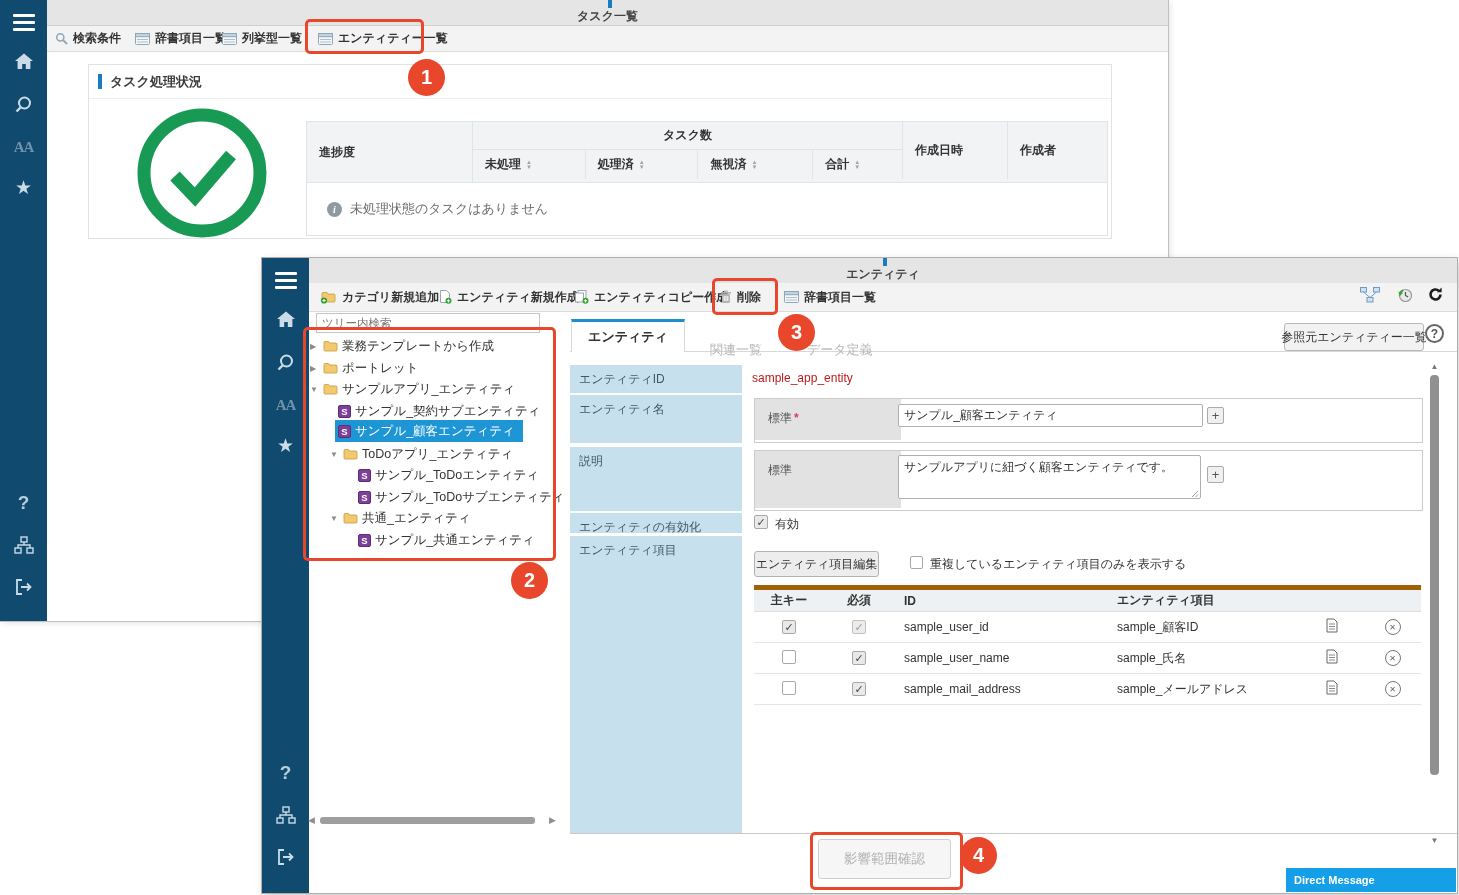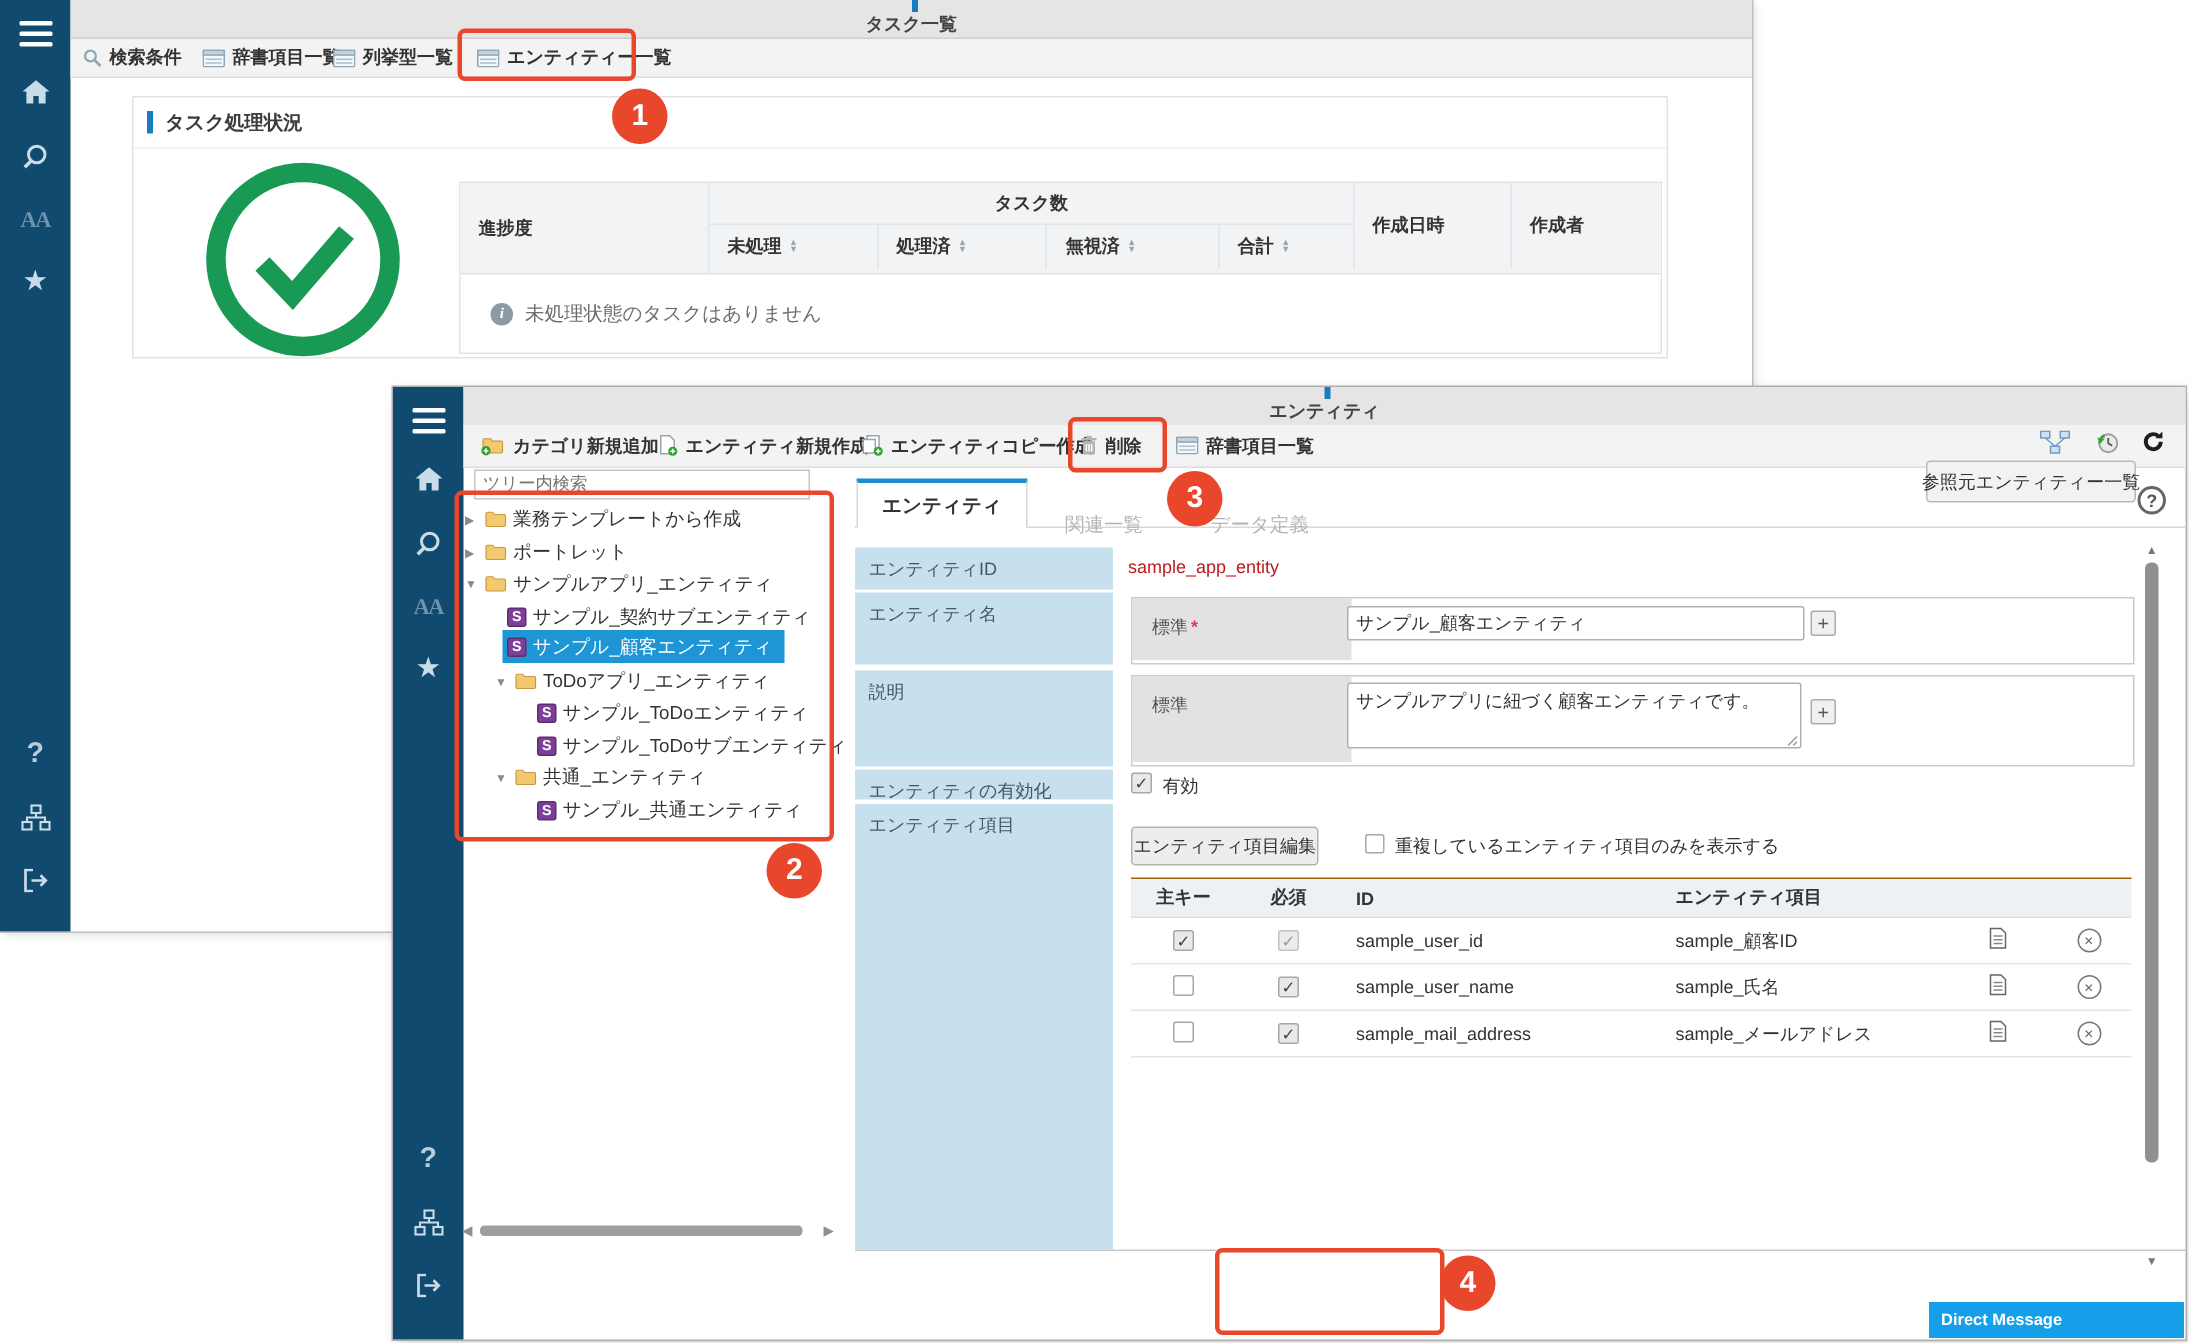--- a/index.html
+++ b/index.html
@@ -92,21 +92,21 @@
   .f-input{position:absolute;border:1px solid #b0b0b0;border-radius:2px;font-size:12px;padding:0 5px;color:#333;font-family:inherit;box-sizing:border-box;}
   .f-textarea{position:absolute;border:1px solid #b0b0b0;border-radius:2px;font-size:12px;padding:3px 5px;color:#333;resize:none;font-family:inherit;box-sizing:border-box;overflow:hidden;}
   .plus-btn{position:absolute;width:17px;height:17px;background:#f0f0f0;border:1px solid #aaa;border-radius:2px;
     display:flex;align-items:center;justify-content:center;font-size:13px;color:#555;cursor:pointer;box-sizing:border-box;}
   .cb{display:inline-flex;width:14px;height:14px;border:1px solid #a8a8a8;background:#fff;border-radius:2px;
     align-items:center;justify-content:center;font-size:11px;font-weight:bold;color:#444;box-sizing:border-box;cursor:pointer;}
   .cb.on{background:#e9e9e9;}
   .cb.dis{background:#ececec;color:#9b9b9b;border-color:#c2c2c2;cursor:default;}
 
   .itable{position:absolute;left:492px;top:327px;width:667px;font-size:12px;background:#fff;}
-  .hrow{display:flex;align-items:center;background:#eef1f3;border-top:1px solid #a16207;border-bottom:1px solid #ddd;height:27px;font-weight:bold;box-sizing:border-box;}
+  .hrow{display:flex;align-items:center;background:#eef1f3;border-top:5px solid #a16207;border-bottom:1px solid #ddd;height:27px;font-weight:bold;box-sizing:border-box;}
   .irow{display:flex;align-items:center;height:30px;border-bottom:1px solid #e5e5e5;}
   .c1{width:70px;text-align:center;flex:none;}
   .c2{width:70px;text-align:center;flex:none;}
   .c3{width:215px;padding-left:10px;box-sizing:border-box;flex:none;}
   .c4{width:190px;padding-left:8px;box-sizing:border-box;flex:none;}
   .c5{width:65px;text-align:center;flex:none;}
   .c6{width:57px;text-align:center;flex:none;}
   .x-circle{display:inline-flex;width:16px;height:16px;border:1px solid #777;border-radius:50%;color:#666;
     font-size:8px;align-items:center;justify-content:center;cursor:pointer;box-sizing:border-box;}
 
@@ -435,21 +435,21 @@
   </div>
 
   <span class="hscroll-arrow" style="left:46px;top:557px;">◀</span>
   <div class="hscroll-thumb" style="left:58px;top:559px;width:215px;"></div>
   <span class="hscroll-arrow" style="left:287px;top:557px;">▶</span>
 
   <div class="tabline"></div>
   <div class="tab-active">エンティティ</div>
   <div class="tab-idle" style="left:448px;">関連一覧</div>
   <div class="tab-idle" style="left:545px;">データ定義</div>
-  <div class="btn abs nw" style="left:1022px;top:49px;width:138px;height:26px;font-size:12px;">参照元エンティティー一覧</div>
+  <div class="btn abs nw" style="left:1022px;top:65px;width:138px;height:26px;font-size:12px;">参照元エンティティー一覧</div>
   <div class="help-circle">?</div>
 
   <div class="flabel nw" style="top:107px;height:28px;">エンティティID</div>
   <div class="flabel nw" style="top:137px;height:48px;">エンティティ名</div>
   <div class="flabel nw" style="top:189px;height:64px;">説明</div>
   <div class="flabel nw" style="top:255px;height:20px;">エンティティの有効化</div>
   <div class="flabel nw" style="top:278px;height:297px;">エンティティ項目</div>
 
   <div class="abs nw" style="left:490px;top:113px;color:#b91c1c;">sample_app_entity</div>
 
@@ -537,20 +537,21 @@
             <span>✕</span>
           </span></div>
     </div>
   </div>
 
   <span class="vscroll-arrow" style="top:104px;">▲</span>
   <div class="vscroll-thumb" style="top:117px;height:400px;"></div>
   <span class="vscroll-arrow" style="top:578px;">▼</span>
 
   <div class="footer-line"></div>
+  <div class="impact-btn nw">影響範囲確認</div>
 
   <div class="dm-bar nw">Direct Message</div>
 
   <div class="red-box" style="left:41px;top:69px;width:247px;height:228px;"></div>
   <div class="red-badge" style="left:249px;top:304px;">2</div>
   <div class="red-box" style="left:450px;top:20px;width:60px;height:31px;"></div>
   <div class="red-badge" style="left:516px;top:56px;">3</div>
   <div class="red-box" style="left:548px;top:574px;width:147px;height:52px;"></div>
   <div class="red-badge" style="left:698px;top:579px;">4</div>
 </div>

